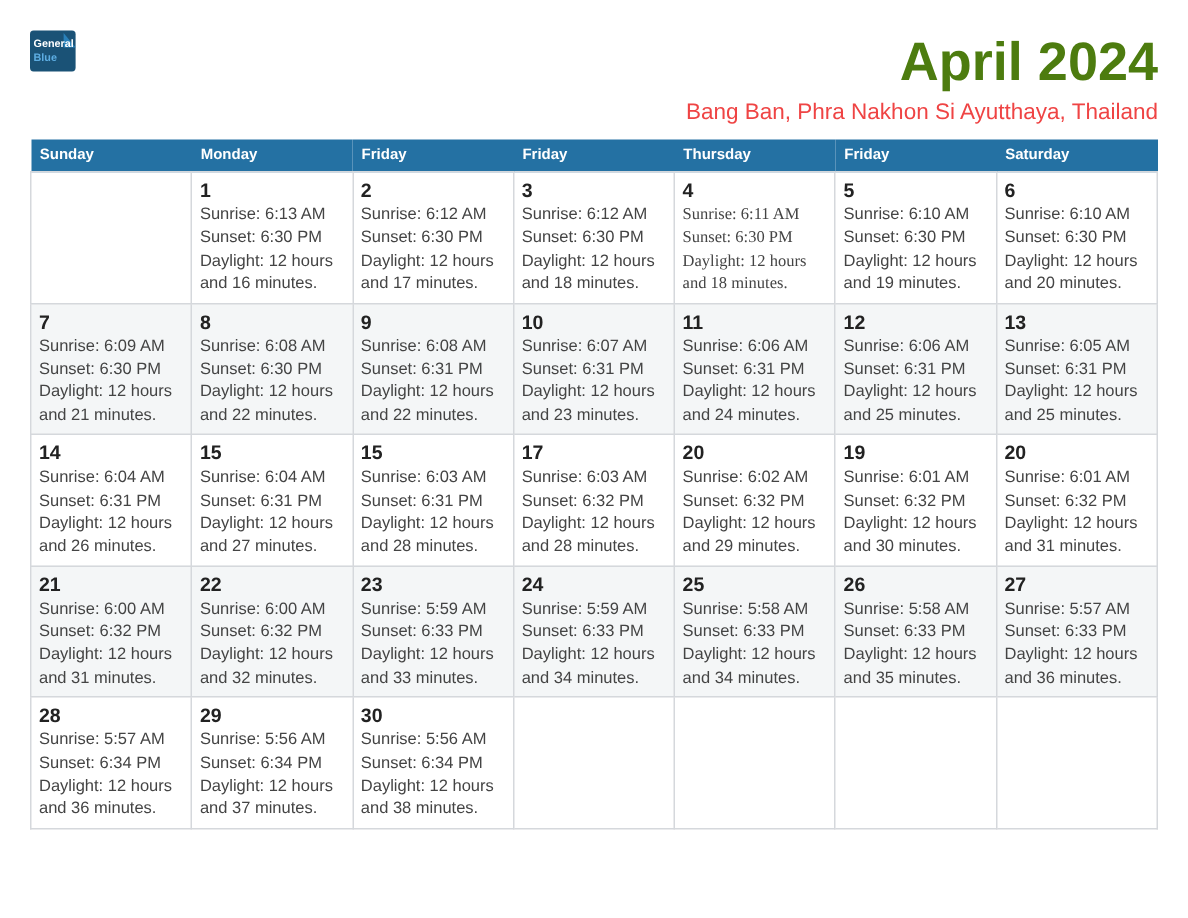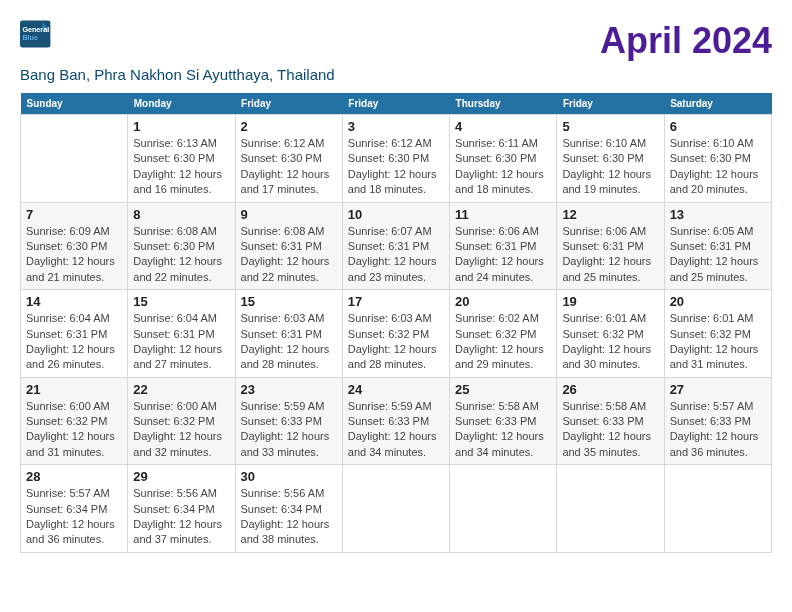--- a/index.html
+++ b/index.html
@@ -21,27 +21,27 @@
       align-items: flex-end;
     }
     .logo-icon {
       width: 32px;
       height: 28px;
       margin-right: 2px;
     }
     .month-title {
       font-size: 36px;
       font-weight: bold;
-      color: #4c1d95;
+      color: #4d7c0f;
       text-align: center;
     }
     .location-title {
-      text-align: left;
+      text-align: right;
       font-size: 15px;
-      color: #0c4a6e;
+      color: #ef4444;
       margin-bottom: 10px;
     }
     table {
       width: 100%;
       border-collapse: collapse;
       font-size: 10.5px;
     }
     thead th {
       background-color: #2471a3;
       color: #fff;
@@ -129,21 +129,21 @@
 Daylight: 12 hours and 17 minutes.</div>
           </td>
           <td>
             <div class="day-number">3</div>
             <div class="day-info" style="white-space: pre-line;">Sunrise: 6:12 AM
 Sunset: 6:30 PM
 Daylight: 12 hours and 18 minutes.</div>
           </td>
           <td>
             <div class="day-number">4</div>
-            <div class="day-info" style="white-space: pre-line;">Sunrise: 6:11 AM
+            <div class="day-info" style="white-space: pre-line; font-family: Liberation Serif, serif;">Sunrise: 6:11 AM
 Sunset: 6:30 PM
 Daylight: 12 hours and 18 minutes.</div>
           </td>
           <td>
             <div class="day-number">5</div>
             <div class="day-info" style="white-space: pre-line;">Sunrise: 6:10 AM
 Sunset: 6:30 PM
 Daylight: 12 hours and 19 minutes.</div>
           </td>
           <td>

